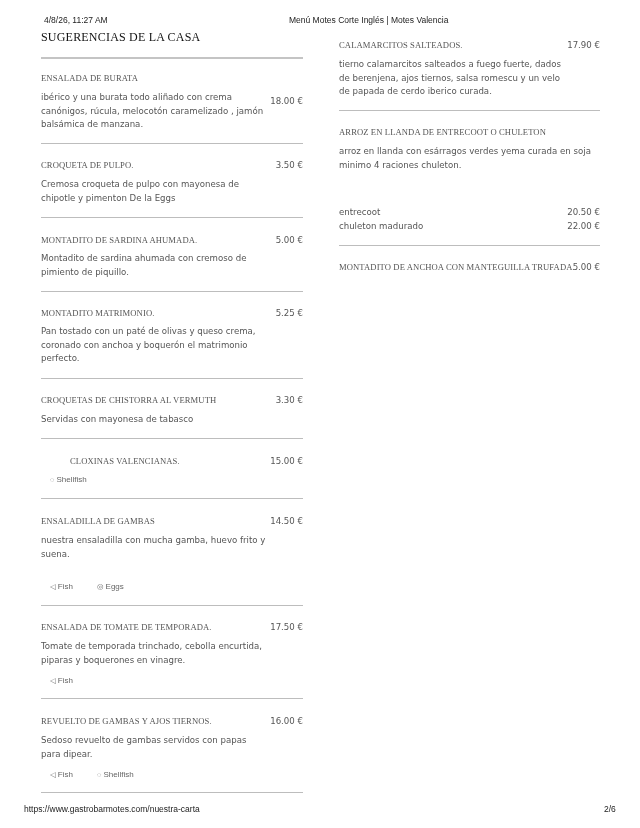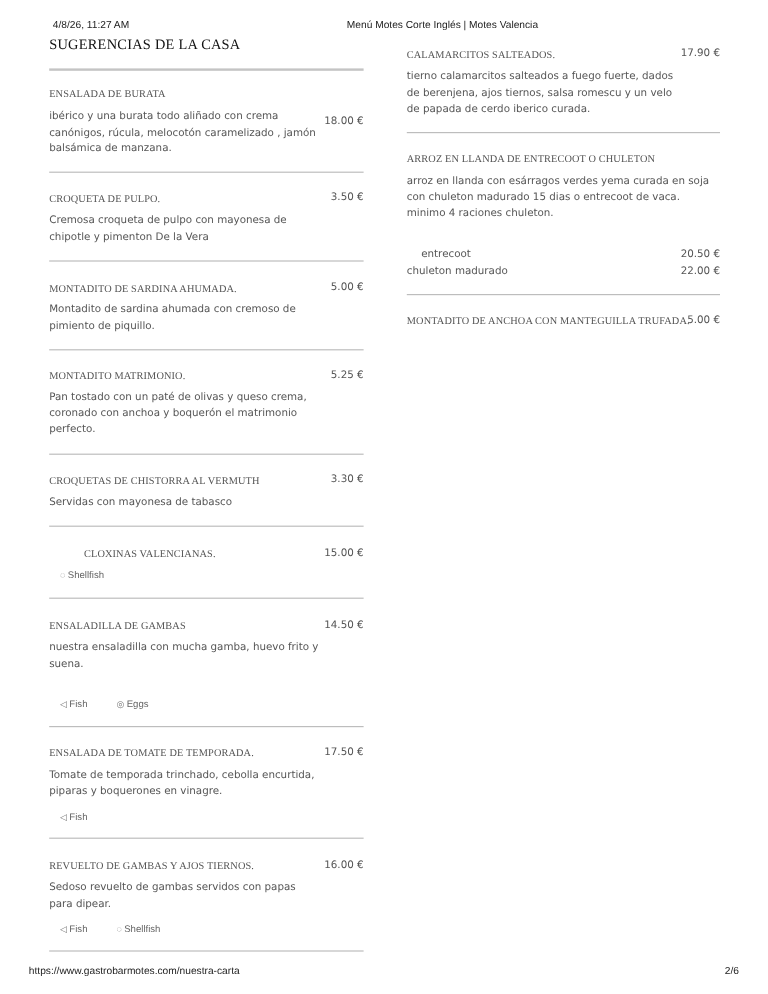--- a/index.html
+++ b/index.html
@@ -42,21 +42,21 @@
     <div>balsámica de manzana.</div>
   </div>
 </div>
 <div class="rule" style="left:41px; top:143px; width:262px;"></div>
 
 <div>
   <div class="item-name" style="left:41px; top:160px;">CROQUETA DE PULPO.</div>
   <div class="item-price" style="left:243px; width:60px; top:160px;">3.50 €</div>
   <div class="item-desc" style="left:41px; top:178px; width:262px;">
     <div>Cremosa croqueta de pulpo con mayonesa de</div>
-    <div>chipotle y pimenton De la Vera</div>
+    <div>chipotle y pimenton De la Eggs</div>
   </div>
 </div>
 <div class="rule" style="left:41px; top:217px; width:262px;"></div>
 
 <div>
   <div class="item-name" style="left:41px; top:235px;">MONTADITO DE SARDINA AHUMADA.</div>
   <div class="item-price" style="left:243px; width:60px; top:235px;">5.00 €</div>
   <div class="item-desc" style="left:41px; top:252px; width:262px;">
     <div>Montadito de sardina ahumada con cremoso de</div>
     <div>pimiento de piquillo.</div>
@@ -146,24 +146,23 @@
     <div>de berenjena, ajos tiernos, salsa romescu y un velo</div>
     <div>de papada de cerdo iberico curada.</div>
   </div>
 </div>
 <div class="rule" style="left:339px; top:110px; width:261px;"></div>
 
 <div>
   <div class="item-name" style="left:339px; top:127px;">ARROZ EN LLANDA DE ENTRECOOT O CHULETON</div>
   <div class="item-desc" style="left:339px; top:145px; width:270px;">
     <div>arroz en llanda con esárragos verdes yema curada en soja</div>
-    <div>con chuleton madurado 15 dias o entrecoot de vaca.</div>
     <div>minimo 4 raciones chuleton.</div>
   </div>
-  <div class="sub-row" style="left:339px; top:207px;margin-left:12px;">entrecoot</div>
+  <div class="sub-row" style="left:339px; top:207px;">entrecoot</div>
   <div class="item-price" style="left:540px; width:60px; top:207px;">20.50 €</div>
   <div class="sub-row" style="left:339px; top:221px;">chuleton madurado</div>
   <div class="item-price" style="left:540px; width:60px; top:221px;">22.00 €</div>
 </div>
 <div class="rule" style="left:339px; top:245px; width:261px;"></div>
 
 <div>
   <div class="item-name" style="left:339px; top:262px;">MONTADITO DE ANCHOA CON MANTEGUILLA TRUFADA.</div>
   <div class="item-price" style="left:540px; width:60px; top:262px;">5.00 €</div>
 </div>

